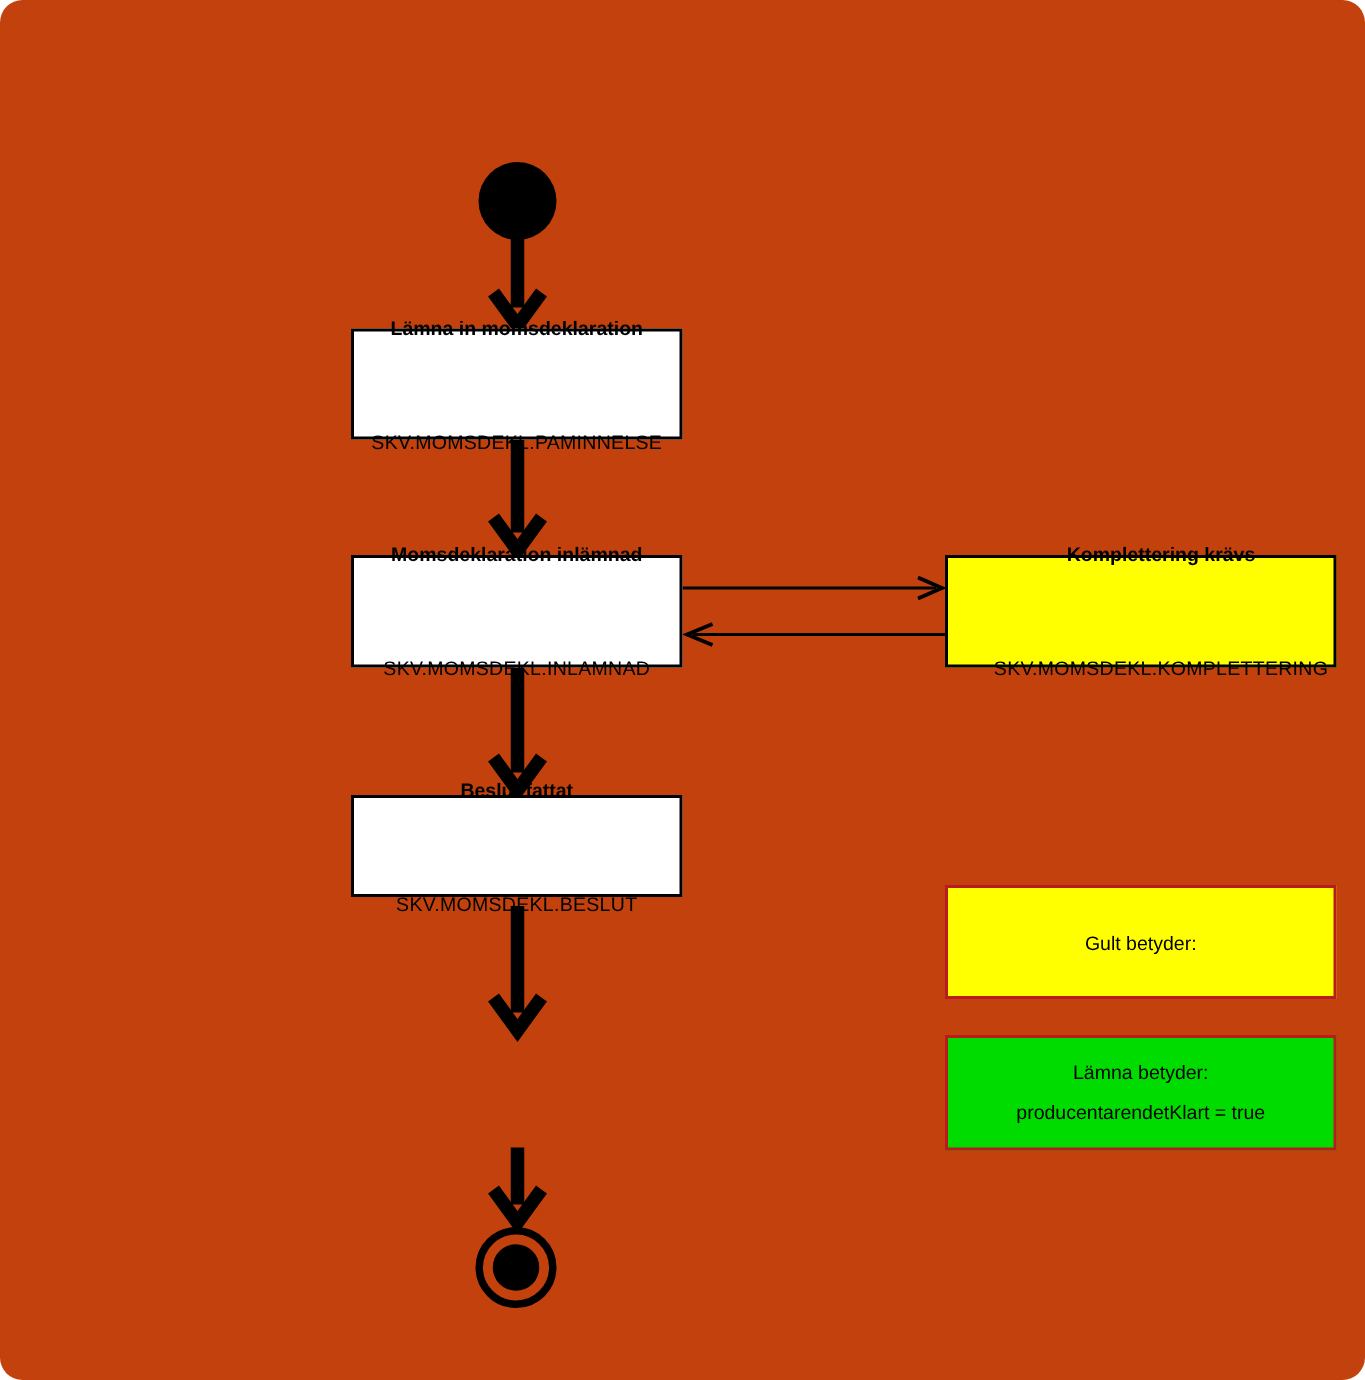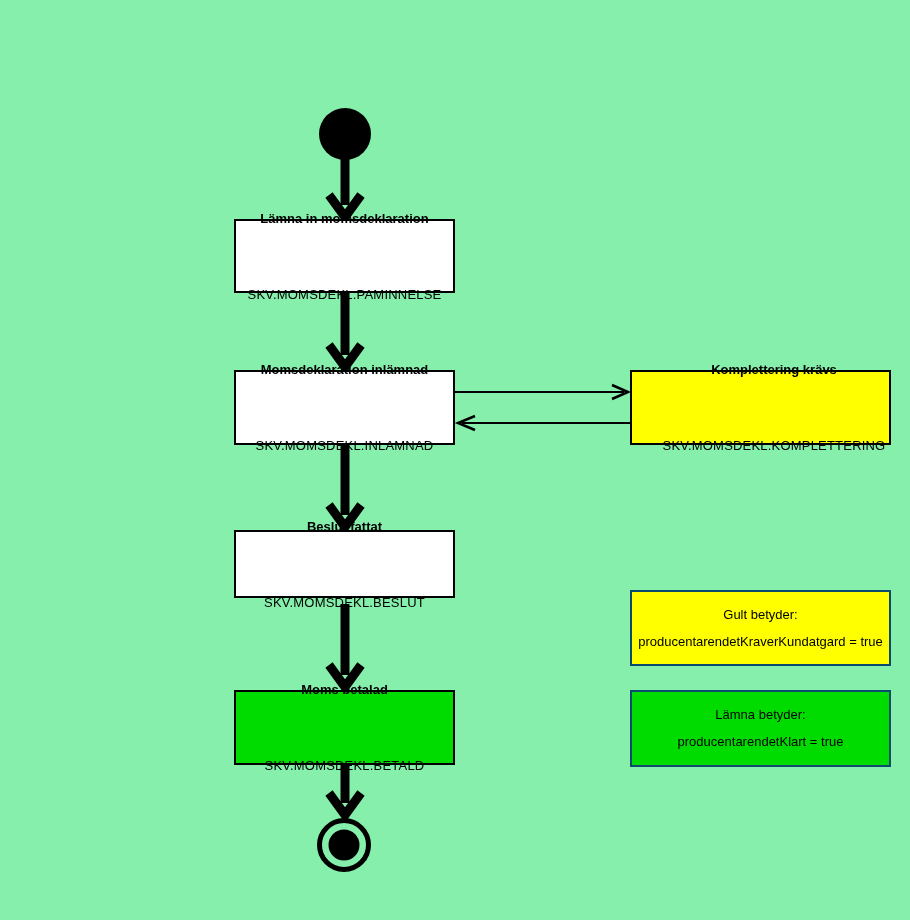--- a/index.html
+++ b/index.html
@@ -5,22 +5,23 @@
   html, body {
     margin: 0;
     padding: 0;
     background: #ffffff;
     font-family: "Liberation Sans", sans-serif;
   }
   .canvas {
     position: relative;
     width: 910px;
     height: 920px;
-    background: #86efac;
+    background: #c2410c;
     overflow: hidden;
+    border-radius: 15px;
   }
   .edge-layer {
     position: absolute;
     left: 0;
     top: 0;
     width: 910px;
     height: 920px;
     z-index: 1;
   }
   .node {
@@ -43,21 +44,21 @@
     line-height: 15px;
   }
   .node .node-code {
     line-height: 15px;
     letter-spacing: 0.2px;
     margin-top: 45px;
   }
   .legend {
     position: absolute;
     box-sizing: border-box;
-    border: 2px solid #0c4a6e;
+    border: 2px solid #b91c1c;
     display: flex;
     flex-direction: column;
     align-items: center;
     justify-content: center;
     gap: 12px;
     text-align: center;
     color: #000000;
     font-size: 13px;
     z-index: 2;
   }
@@ -135,28 +136,23 @@
   <div class="node fill-yellow" style="left:630px; top:370px; width:261px; height:75px;padding-left:27px;">
     <span class="node-title">Komplettering krävs</span>
     <span class="node-code">SKV.MOMSDEKL.KOMPLETTERING</span>
   </div>
 
   <div class="node fill-white" style="left:234px; top:530px; width:221px; height:68px;">
     <span class="node-title">Beslut fattat</span>
     <span class="node-code">SKV.MOMSDEKL.BESLUT</span>
   </div>
 
-  <div class="node fill-green" style="left:234px; top:690px; width:221px; height:75px;">
-    <span class="node-title">Moms betalad</span>
-    <span class="node-code">SKV.MOMSDEKL.BETALD</span>
-  </div>
 
   <div class="legend fill-yellow" style="left:630px; top:590px; width:261px; height:76px;">
     <span class="legend-heading">Gult betyder:</span>
-    <span class="legend-text">producentarendetKraverKundatgard = true</span>
   </div>
 
   <div class="legend fill-green" style="left:630px; top:690px; width:261px; height:77px;">
     <span class="legend-heading">Lämna betyder:</span>
     <span class="legend-text">producentarendetKlart = true</span>
   </div>
 
 </div>
 
 </body></html>

